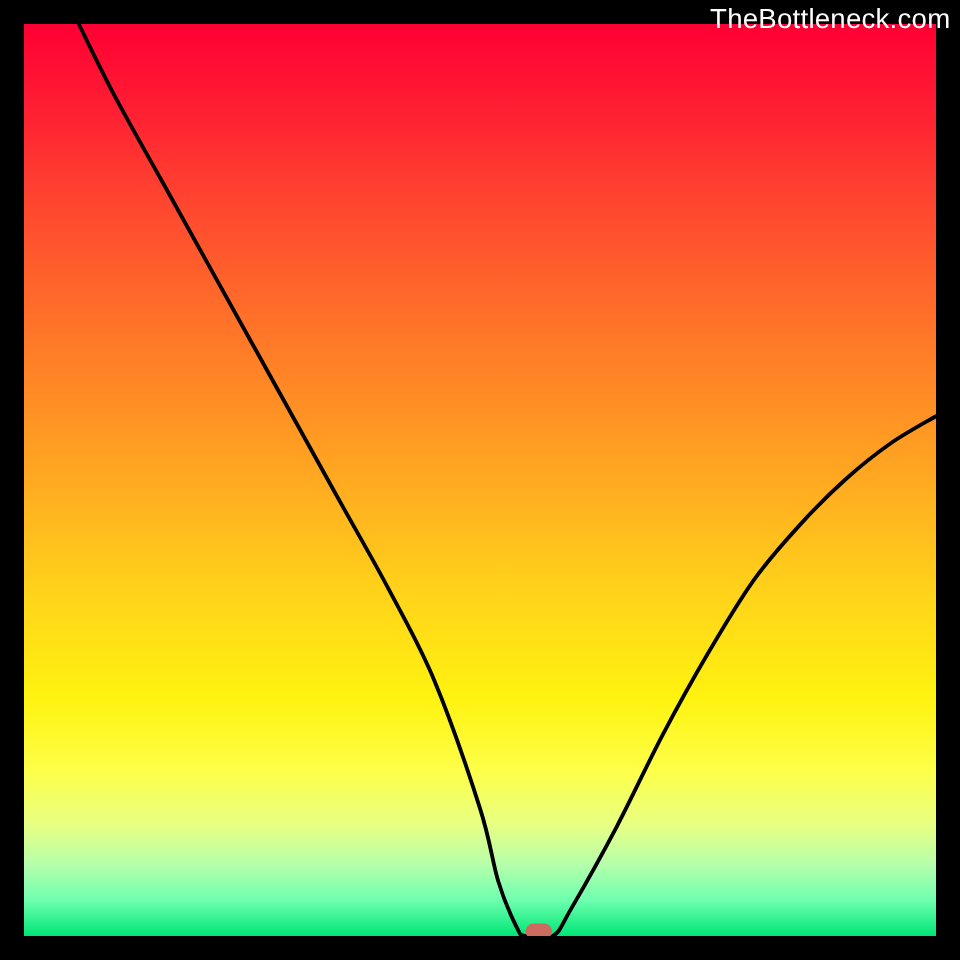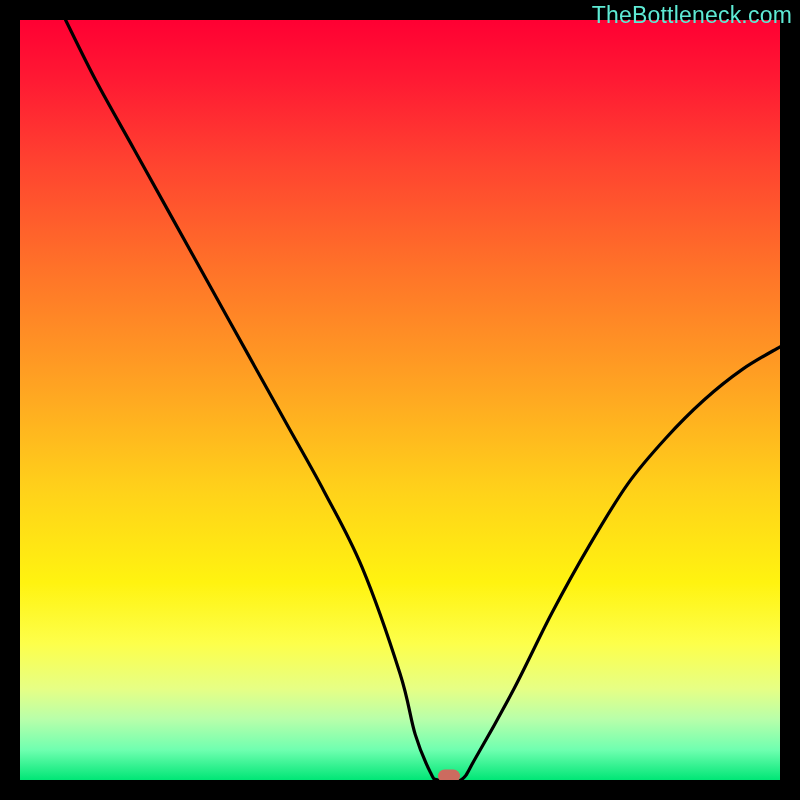--- a/index.html
+++ b/index.html
@@ -31,21 +31,21 @@
       #00e676 100%);
     overflow: hidden;
   }
   .watermark {
     position: absolute;
     top: 2px;
     right: 8px;
     font-family: Arial, Helvetica, sans-serif;
     font-size: 23px;
     font-weight: 500;
-    color: #5eead4;
+    color: #ffffff;
     letter-spacing: 0.2px;
   }
   svg.curve {
     position: absolute;
     left: 0; top: 0;
     width: 760px;
     height: 760px;
   }
   .marker {
     position: absolute;

